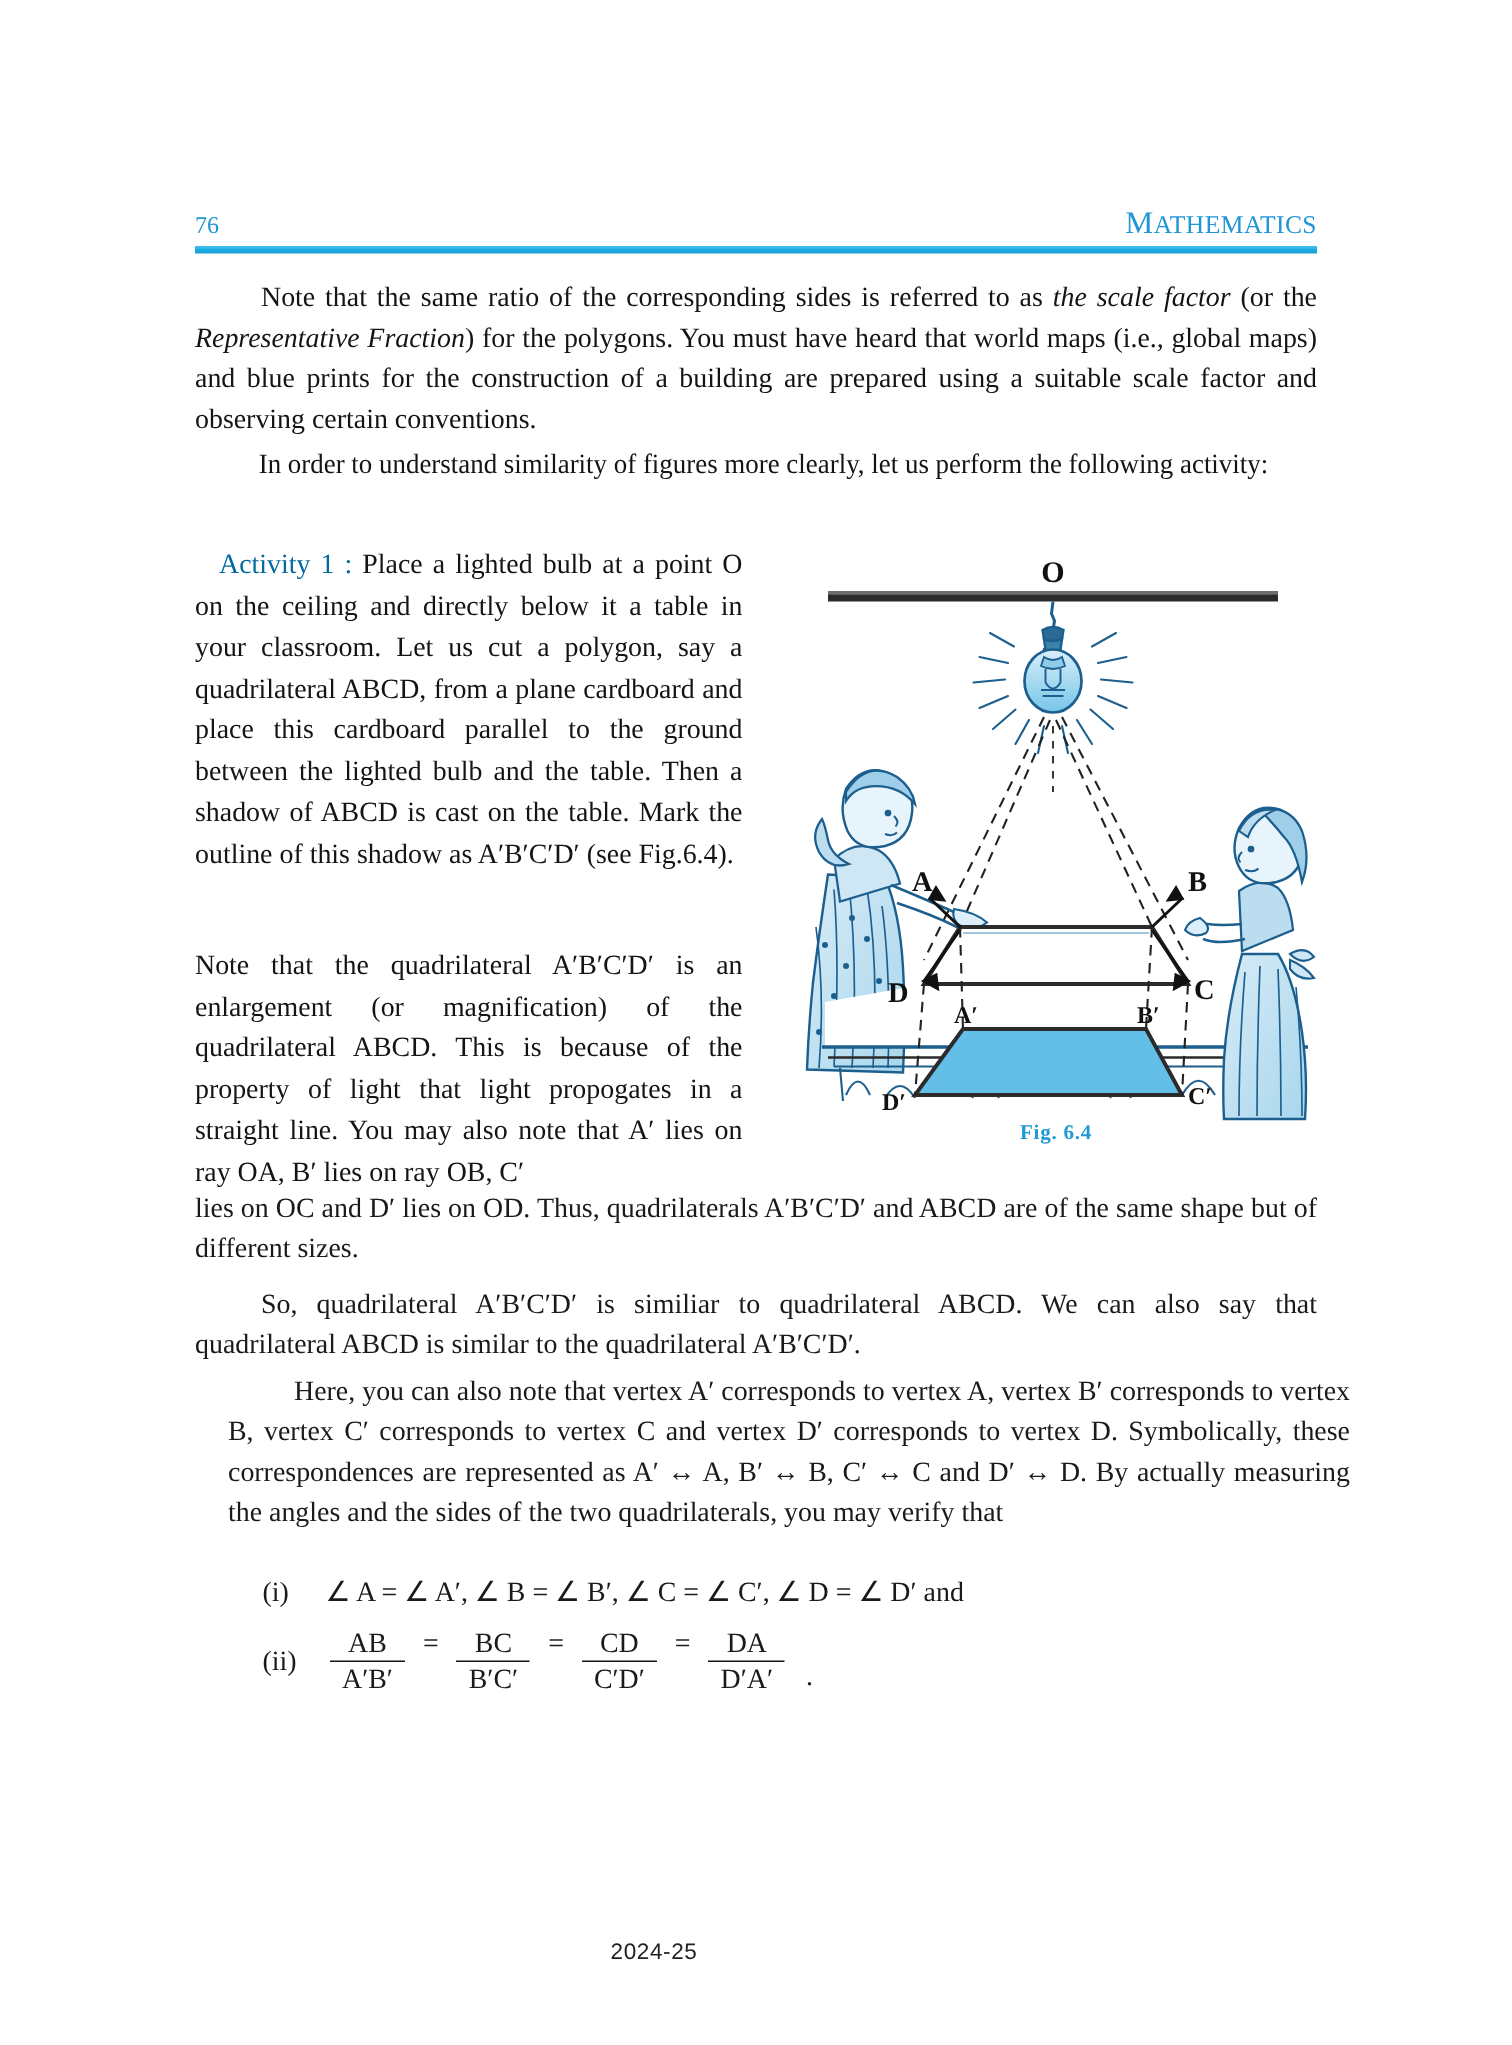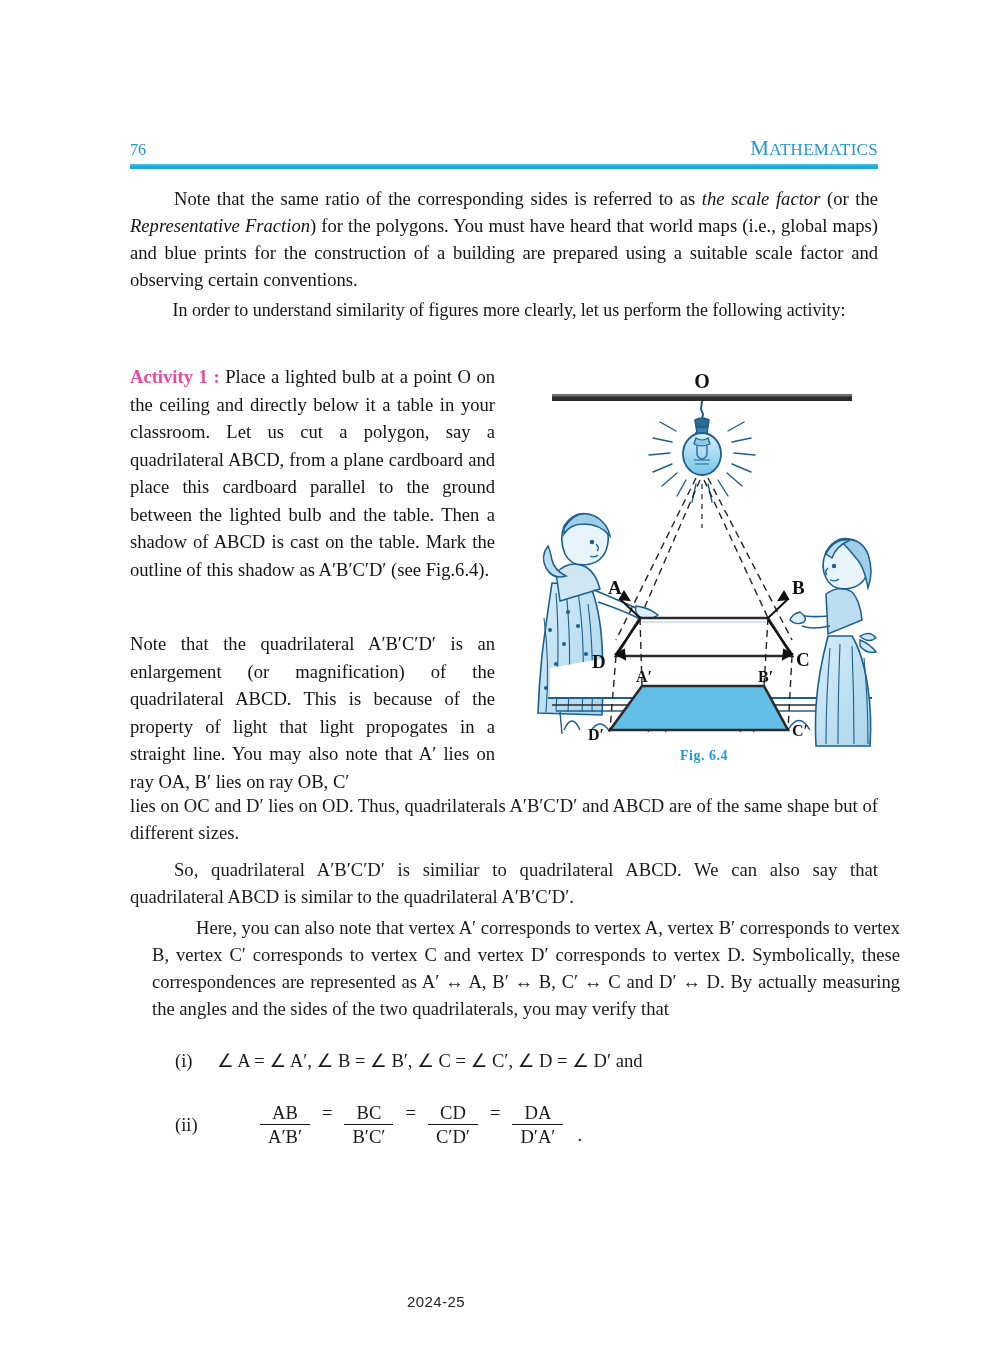--- a/index.html
+++ b/index.html
@@ -89,22 +89,23 @@
     position: absolute;
     left: 130px;
     width: 365px;
     font-size: 18.6px;
     line-height: 1.48;
     text-align: justify;
     color: #141414;
   }
   .activity { top: 363px; }
   .activity-label {
-    color: #ec4899;
-    font-weight: bold;
+    color: #0369a1;
+    font-weight: normal;
+    margin-left: 16px;
   }
   .note-para { top: 630px; }
 
   .full-after {
     position: absolute;
     left: 130px;
     width: 748px;
     font-size: 18.6px;
     line-height: 1.45;
     text-align: justify;
@@ -426,21 +427,21 @@
   <div class="full-after para-so p-indent">So, quadrilateral  A′B′C′D′  is similiar to quadrilateral ABCD. We can also say that quadrilateral ABCD is similar to the quadrilateral A′B′C′D′.</div>
   <div class="full-after para-here p-indent">Here, you can also note that vertex A′ corresponds to vertex A, vertex B′ corresponds to vertex B, vertex C′ corresponds to vertex C and vertex  D′ corresponds to vertex D. Symbolically, these correspondences are represented as A′ ↔ A, B′ ↔ B, C′ ↔ C and D′ ↔ D. By actually measuring the angles and the sides of the two quadrilaterals, you may verify that</div>
 
   <div class="math-list">
 
     <div class="math-item">
       <span class="math-marker">(i)</span>
       <span class="angle">∠ A = ∠ A′, ∠ B = ∠ B′, ∠ C = ∠ C′, ∠ D = ∠ D′ and</span>
     </div>
 
-    <div class="math-item" style="margin-top:30px;gap:40px;">
+    <div class="math-item" style="margin-top:12px;">
       <span class="math-marker">(ii)</span>
       <span class="eq-row">
         <span class="frac">
           <span class="num">AB</span>
           <span class="den">A′B′</span>
         </span>
         <span class="eq-sign">=</span>
         <span class="frac">
           <span class="num">BC</span>
           <span class="den">B′C′</span>

